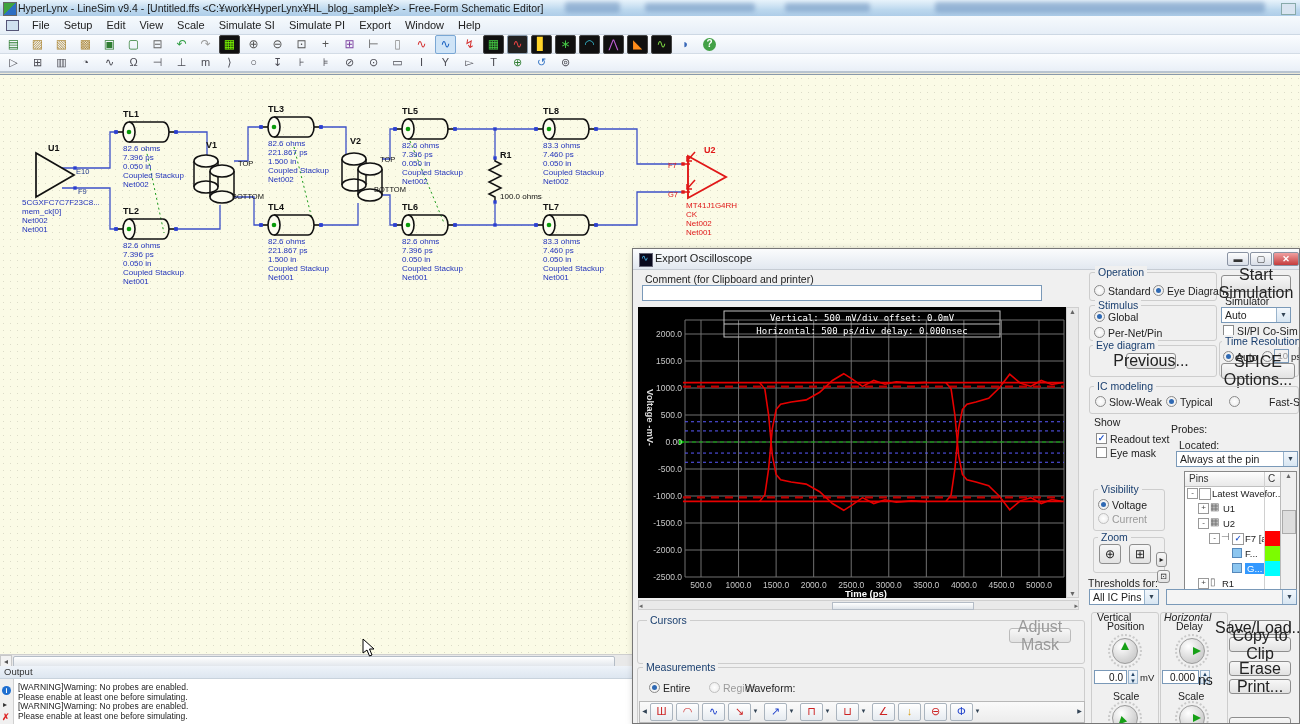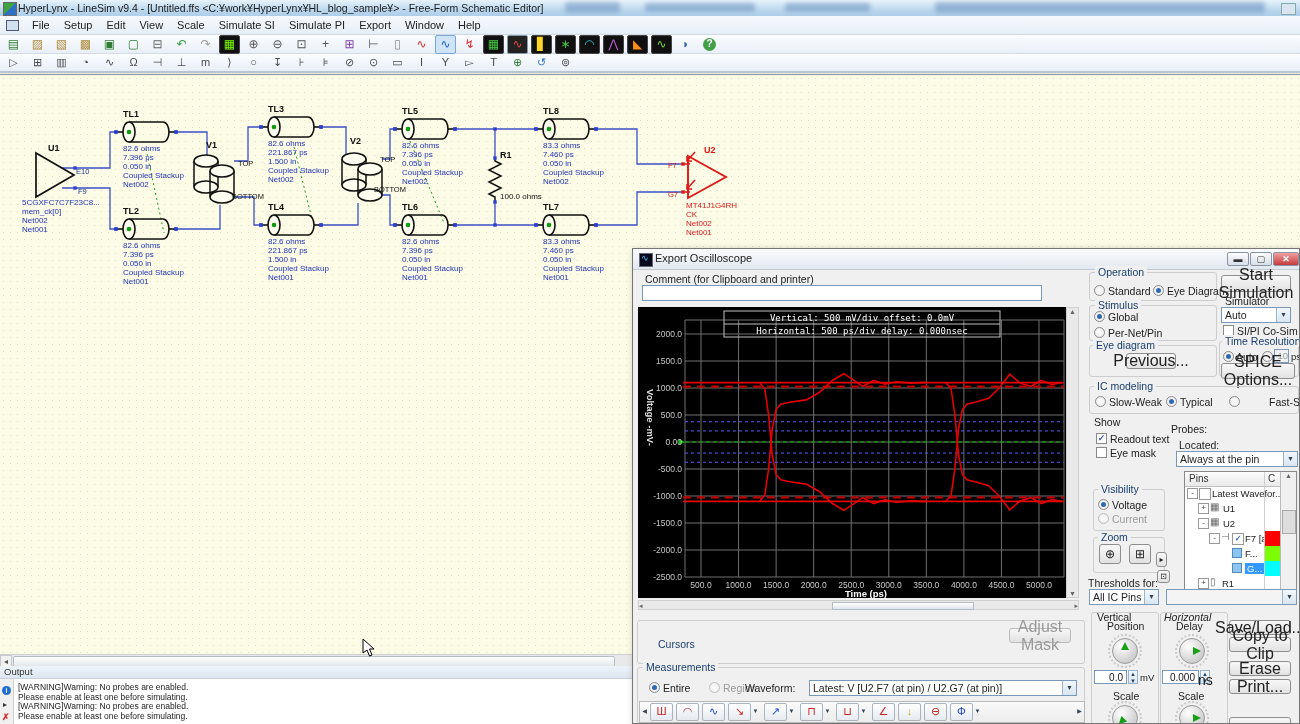--- a/index.html
+++ b/index.html
@@ -611,36 +611,32 @@
       <div style="position:absolute;bottom:0;width:100%;font-size:7px;text-align:center;color:#666;">▼</div>
     </div>
 
     <div class="abs" style="left:5px;top:351px;width:441px;height:10px;background:#e9e9e9;border:1px solid #cfcfcf;box-sizing:border-box;">
       <div style="position:absolute;left:0;font-size:7px;color:#666;line-height:9px;">◂</div>
       <div style="position:absolute;right:0;font-size:7px;color:#666;line-height:9px;">▸</div>
       <div style="position:absolute;left:193px;top:1px;width:140px;height:6px;background:linear-gradient(#fff,#dfe4ea);border:1px solid #b4bcc6;"></div>
     </div>
 
     <div class="gb" style="left:4px;top:371px;width:446px;height:42px;"></div>
-    <div class="gbl" style="left:22px;top:365px;margin-top:24px;">Cursors</div>
+    <div class="gbl" style="left:14px;top:365px;">Cursors</div>
     <div class="btn dis" style="left:376px;top:379px;width:62px;height:15px;">
         <span class="dis">Adjust Mask</span>
       </div>
 
     <div class="gb" style="left:4px;top:418px;width:446px;height:58px;"></div>
     <div class="gbl" style="left:10px;top:412px;">Measurements</div>
     <div class="radio on" style="left:16px;top:433px;"></div>
     <div class="lbl" style="left:30px;top:433px;">Entire</div>
     <div class="radio disr" style="left:76px;top:433px;"></div>
     <div class="lbl dis" style="left:90px;top:433px;">Region</div>
     <div class="lbl" style="left:112px;top:433px;text-align:center;">Waveform:</div>
-    <div class="combo" style="left:176px;top:431px;width:268px;height:16px;">
-      <span class="cv">Latest: V [U2.F7 (at pin) / U2.G7 (at pin)]</span>
-        <span class="dd">▼</span>
-    </div>
     <div id="meastb" class="mtb" style="left:6px;top:452px;width:444px;height:20px;">
         <div class="mdd" style="left: 0px;">◀</div>
         <div class="mbtn" style="left: 10px; color: rgb(204, 34, 34);">Ш</div>
         <div class="mbtn" style="left: 36px; color: rgb(204, 34, 34);">◠</div>
         <div class="mbtn" style="left: 62px; color: rgb(34, 68, 204);">∿</div>
         <div class="mbtn" style="left: 88px; color: rgb(204, 34, 34);">↘</div>
         <div class="mdd" style="left: 111px;">▼</div>
         <div class="mbtn" style="left: 124px; color: rgb(34, 68, 204);">↗</div>
         <div class="mdd" style="left: 147px;">▼</div>
         <div class="mbtn" style="left: 160px; color: rgb(204, 34, 34);">⊓</div>

